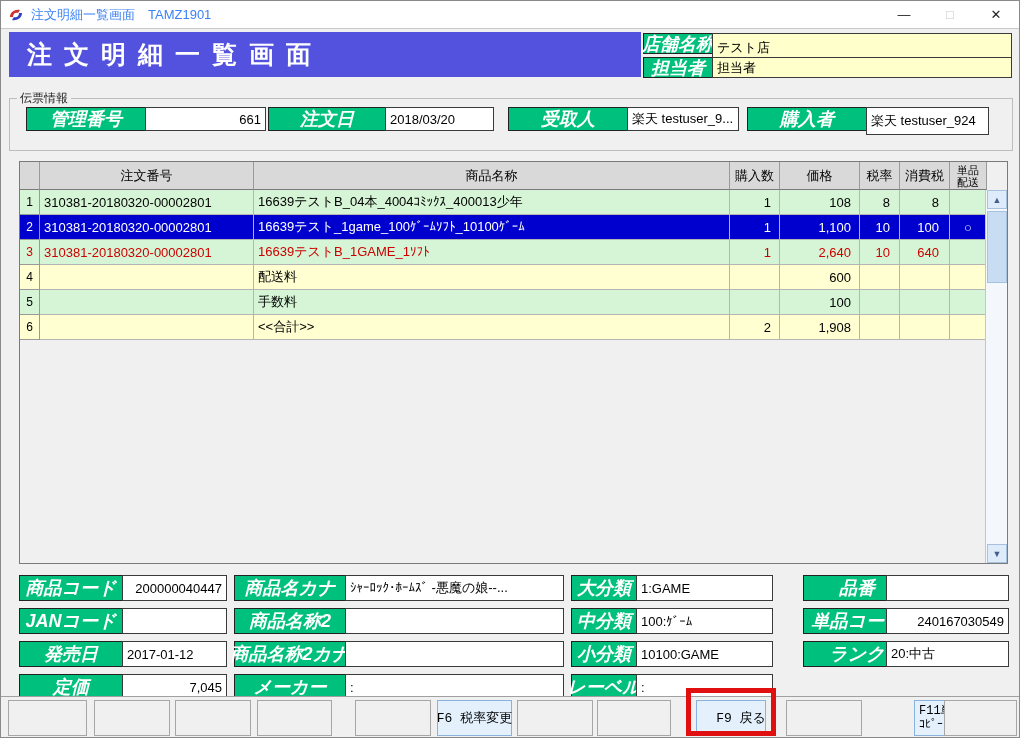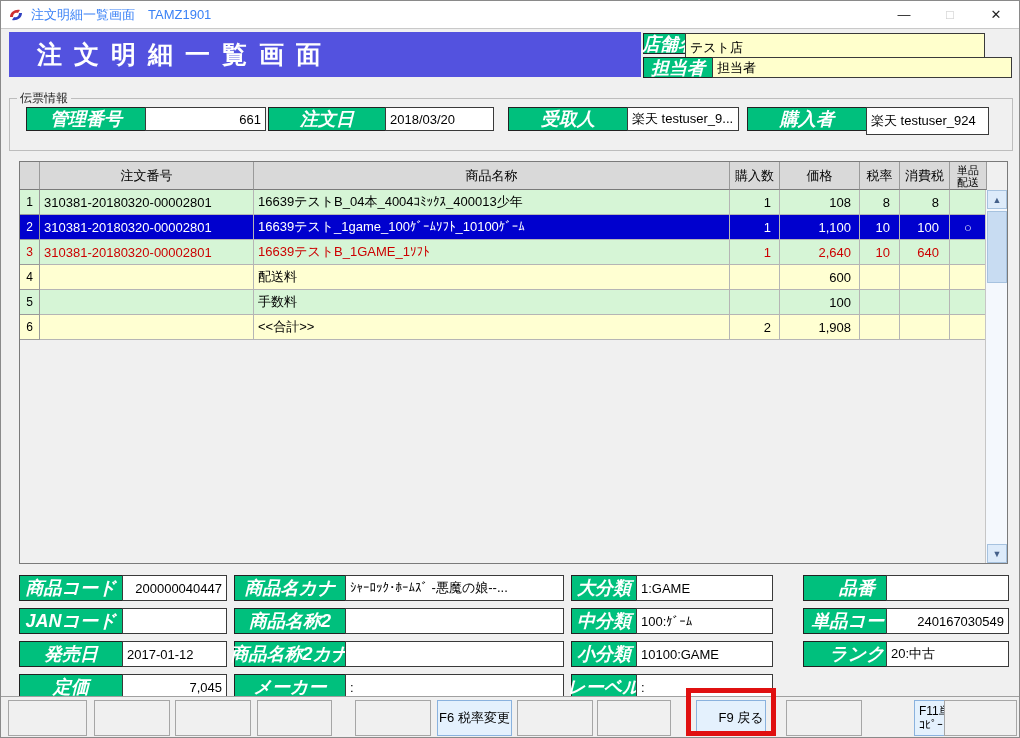--- a/index.html
+++ b/index.html
@@ -10,21 +10,21 @@
   }
   
   .titlebar{position:absolute;top:0;left:0;right:0;height:27px;background:#FFFFFF;border-bottom:1px solid #C9C9C9;display:flex;align-items:center;}
   .app-icon{margin-left:7px;width:16px;height:16px;flex:0 0 auto;}
   .title-text{margin-left:7px;font-size:13px;color:#3b82f6;white-space:nowrap;}
   .win-btns{margin-left:auto;display:flex;height:100%;}
   .win-btn{width:46px;height:100%;display:flex;align-items:center;justify-content:center;font-size:13px;color:#222;}
   .win-btn.max{color:#C8C8C8;}
   
   .banner{position:absolute;left:8px;top:31px;width:632px;height:45px;background:#5352DF;color:#FFF;
-    display:flex;align-items:center;padding-left:28px;box-sizing:border-box;font-size:25px;font-weight:bold;letter-spacing:12px;white-space:nowrap;}
+    display:flex;align-items:center;padding-left:18px;box-sizing:border-box;font-size:25px;font-weight:bold;letter-spacing:12px;white-space:nowrap;}
   
   .glabel{position:absolute;background:#00C07D;border:1px solid #222;color:#FFF;font-weight:bold;font-size:18px;
     display:flex;align-items:center;justify-content:center;box-sizing:border-box;white-space:nowrap;font-style:italic;}
   .field{position:absolute;border:1px solid #3A3A3A;background:#FFF;font-size:13px;color:#000;
     display:flex;align-items:center;padding:0 4px;box-sizing:border-box;white-space:nowrap;overflow:hidden;}
   .field.yellow{background:#FFFFCC;}
   .field.right{justify-content:flex-end;}
   
   .groupbox{position:absolute;left:8px;top:97px;width:1004px;height:53px;border:1px solid #BDBDBD;box-sizing:border-box;}
   .groupbox .legend{position:absolute;top:-9px;left:7px;background:#F0F0F0;font-size:12px;color:#222;padding:0 3px;}
@@ -62,21 +62,21 @@
   .scroll-thumb{position:absolute;left:1px;top:21px;width:20px;height:72px;background:#C8DCF2;border:1px solid #A6C2DF;box-sizing:border-box;}
   
   .dr0{top:574px;height:26px;}  .dr1{top:607px;height:26px;}  .dr2{top:640px;height:26px;}  .dr3{top:673px;height:26px;}
   .c1l{left:18px;width:104px;}  .c1f{left:121px;width:105px;}
   .c2l{left:233px;width:112px;} .c2f{left:344px;width:219px;}
   .c3l{left:570px;width:66px;}  .c3f{left:635px;width:137px;}
   .c4l{left:802px;width:108px;} .c4f{left:885px;width:123px;}
   
   .fnbar{position:absolute;left:0;right:0;top:695px;height:43px;background:#F0F0F0;border-top:1px solid #A0A0A0;box-sizing:border-box;}
   .fbtn{position:absolute;top:3px;height:36px;background:#F0F0F0;border:1px solid #A6A6A6;box-sizing:border-box;
-    font-size:13px;color:#000;display:flex;align-items:center;justify-content:center;white-space:nowrap;}
+    font-size:13px;color:#000;display:flex;align-items:center;justify-content:center;white-space:nowrap;font-family:Liberation Mono, monospace;}
   .fbtn.accent{background:#E4F1FD;border:1px solid #8AB2DE;}
   .fbtn.two-line{flex-direction:column;align-items:flex-start;justify-content:center;padding-left:4px;font-size:12px;line-height:14px;}
   .red-box{position:absolute;left:685px;top:687px;width:90px;height:48px;border:5px solid #E01010;box-sizing:border-box;pointer-events:none;z-index:6;}
 </style>
 </head>
 <body>
 
 <div id="window">
 
   <div class="titlebar">
@@ -90,21 +90,21 @@
     <span class="win-btns">
       <span class="win-btn">—</span>
       <span class="win-btn max">□</span>
       <span class="win-btn">✕</span>
     </span>
   </div>
 
   <div class="banner">注文明細一覧画面</div>
 
   <div class="glabel" style="left:642px;top:32px;width:70px;height:21px;">店舗名称</div>
-  <div class="field yellow" style="left:684px;top:32px;width:300px;height:30px;">テスト店</div>
+  <div class="field yellow" style="left:711px;top:32px;width:300px;height:30px;">テスト店</div>
   <div class="glabel" style="left:642px;top:56px;width:70px;height:21px;">担当者</div>
   <div class="field yellow" style="left:711px;top:56px;width:300px;height:21px;">担当者</div>
 
   <div class="groupbox">
     <span class="legend">伝票情報</span>
   </div>
   <div class="glabel" style="left:25px;top:106px;width:120px;height:24px;">管理番号</div>
   <div class="field right" style="left:144px;top:106px;width:121px;height:24px;">661</div>
   <div class="glabel" style="left:267px;top:106px;width:118px;height:24px;">注文日</div>
   <div class="field" style="left:384px;top:106px;width:109px;height:24px;">2018/03/20</div>

